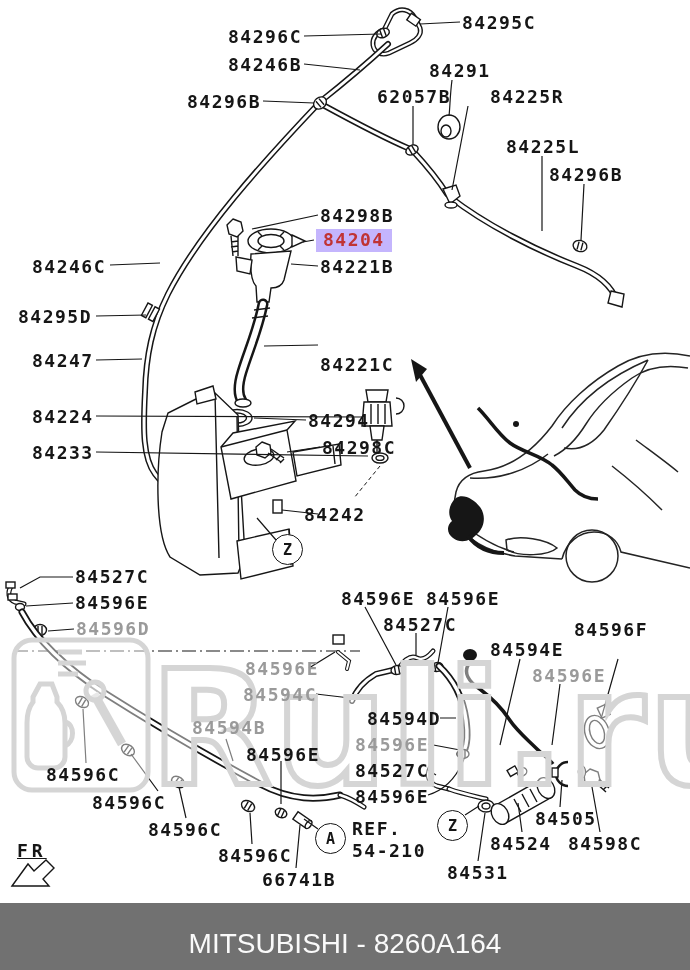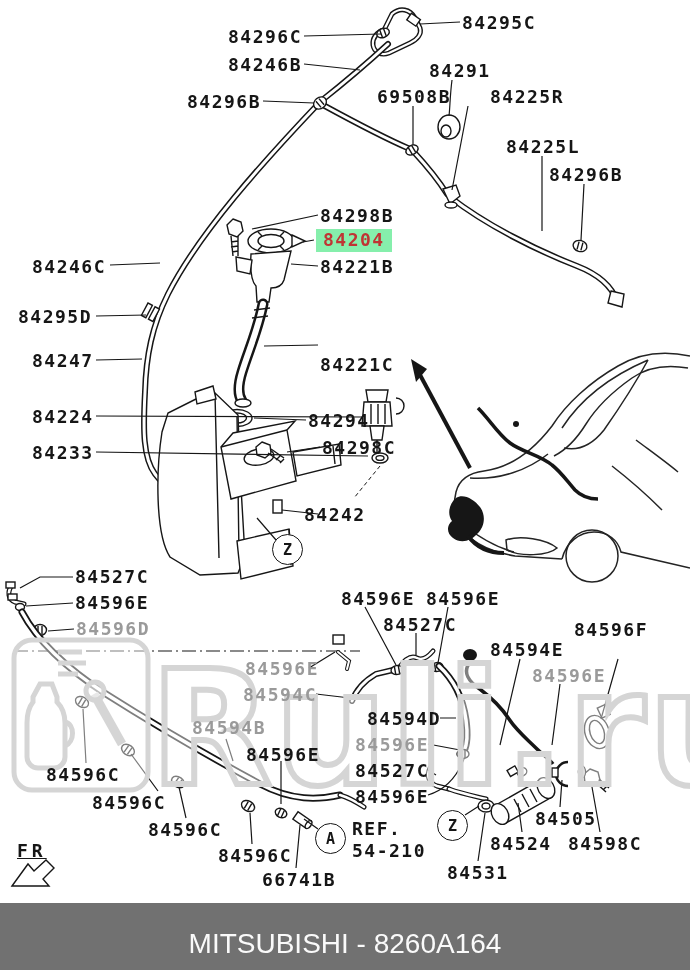--- a/index.html
+++ b/index.html
@@ -246,31 +246,31 @@
     <circle cx="95" cy="691" r="9" stroke="#d5d5d5" stroke-width="5" fill="rgba(255,255,255,0.45)"></circle>
     <text x="150" y="784" font-family="DejaVu Sans, sans-serif" font-size="158" font-weight="bold" fill="rgba(255,255,255,0.45)" stroke="#d5d5d5" stroke-width="6" letter-spacing="3">Ruli.ru</text>
   </svg>
 
   <div id="labels-layer">
       <div class="lbl" style="left: 228px; top: 27px;">84296C</div>
       <div class="lbl" style="left: 228px; top: 55px;">84246B</div>
       <div class="lbl" style="left: 187px; top: 92px;">84296B</div>
       <div class="lbl" style="left: 462px; top: 13px;">84295C</div>
       <div class="lbl" style="left: 429px; top: 61px;">84291</div>
-      <div class="lbl" style="left: 377px; top: 87px;">69508B</div>
+      <div class="lbl" style="left: 377px; top: 87px;">62057B</div>
       <div class="lbl" style="left: 465px; top: 87px; margin-left: 25px;">84225R</div>
       <div class="lbl" style="left: 506px; top: 137px;">84225L</div>
       <div class="lbl" style="left: 549px; top: 165px;">84296B</div>
       <div class="lbl" style="left: 32px; top: 257px;">84246C</div>
       <div class="lbl" style="left: 18px; top: 307px;">84295D</div>
       <div class="lbl" style="left: 32px; top: 351px;">84247</div>
       <div class="lbl" style="left: 32px; top: 407px;">84224</div>
       <div class="lbl" style="left: 32px; top: 443px;">84233</div>
       <div class="lbl" style="left: 320px; top: 206px;">84298B</div>
-      <div class="lbl highlight" style="left: 316px; top: 229px; background: #86efac; color: rgb(192, 52, 52);">84204</div>
+      <div class="lbl highlight" style="left: 316px; top: 229px; background: #c4b5fd; color: rgb(192, 52, 52);">84204</div>
       <div class="lbl" style="left: 320px; top: 257px;">84221B</div>
       <div class="lbl" style="left: 320px; top: 348px; margin-top: 7px;">84221C</div>
       <div class="lbl" style="left: 308px; top: 411px;">84294</div>
       <div class="lbl" style="left: 322px; top: 438px;">84298C</div>
       <div class="lbl" style="left: 304px; top: 505px;">84242</div>
       <div class="lbl" style="left: 75px; top: 567px;">84527C</div>
       <div class="lbl" style="left: 75px; top: 593px;">84596E</div>
       <div class="lbl gray" style="left: 76px; top: 619px;">84596D</div>
       <div class="lbl" style="left: 341px; top: 589px;">84596E</div>
       <div class="lbl" style="left: 426px; top: 589px;">84596E</div>

